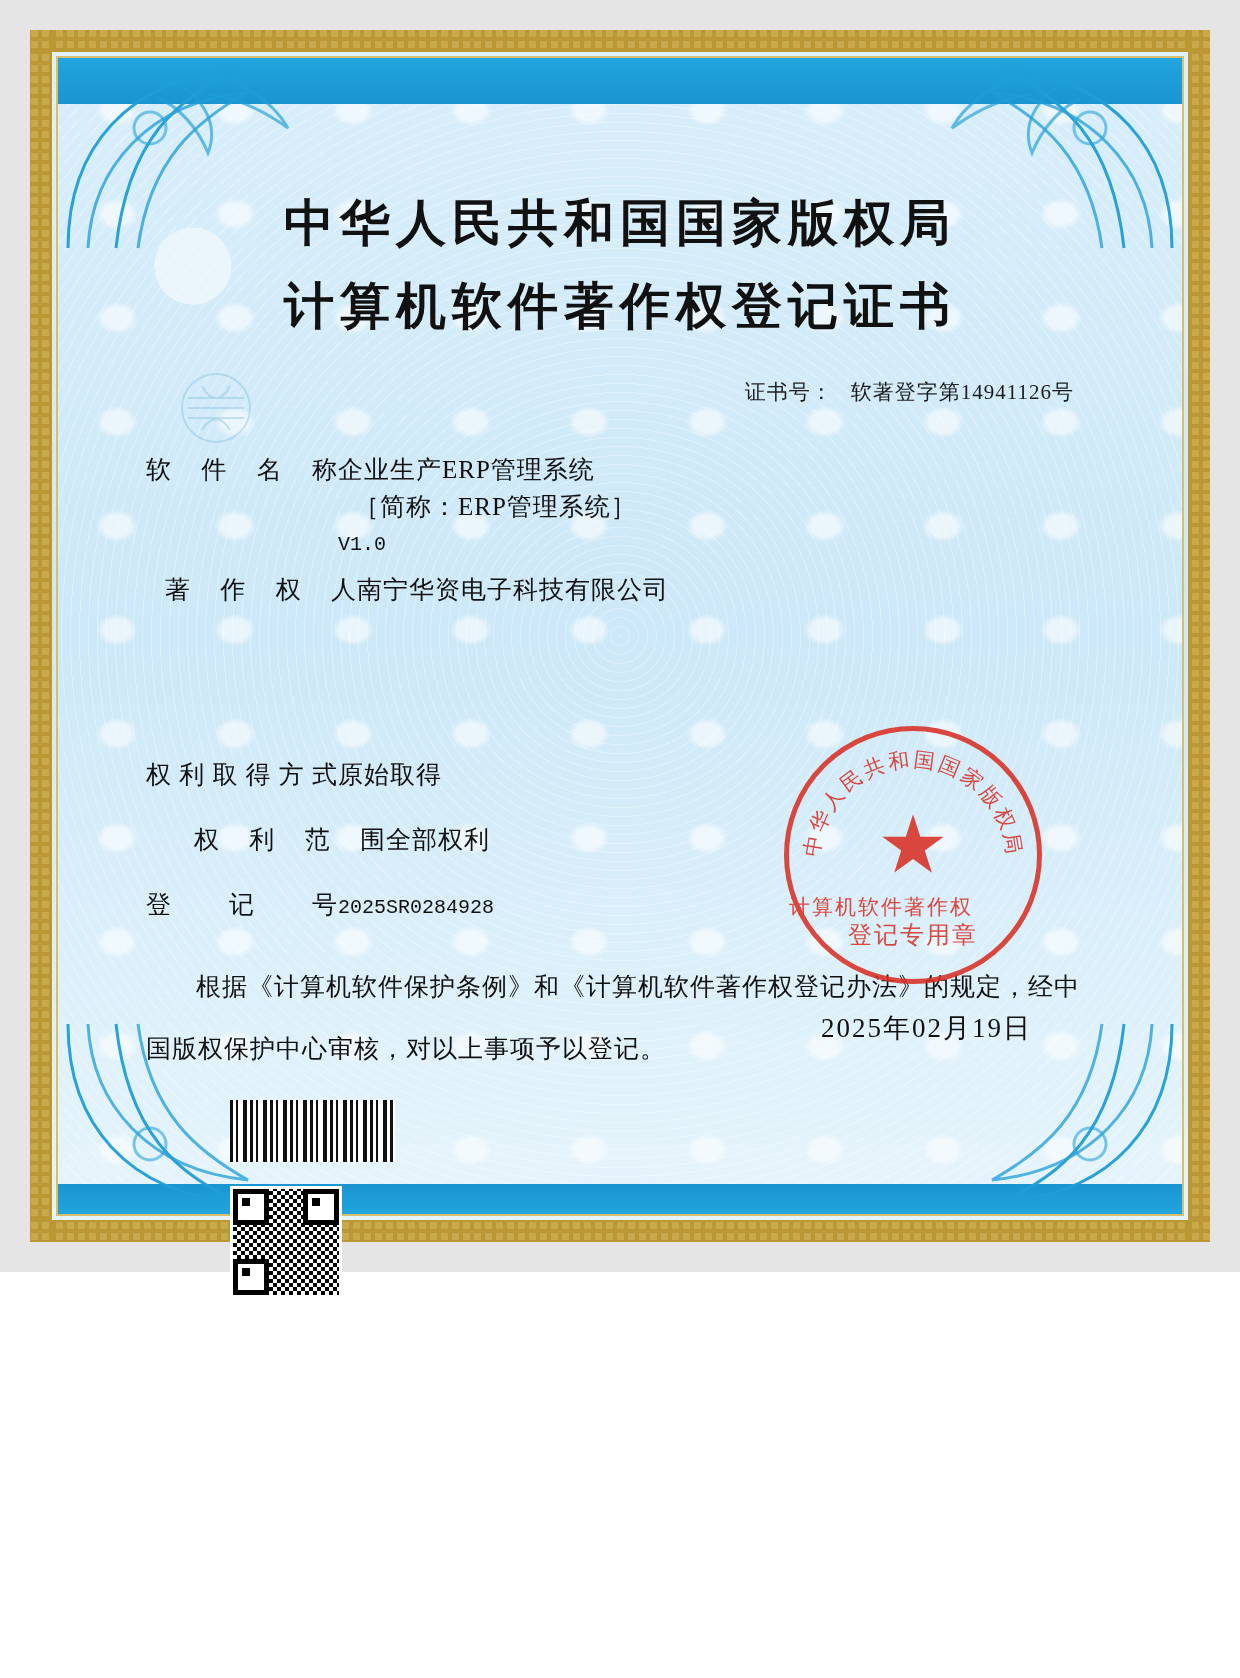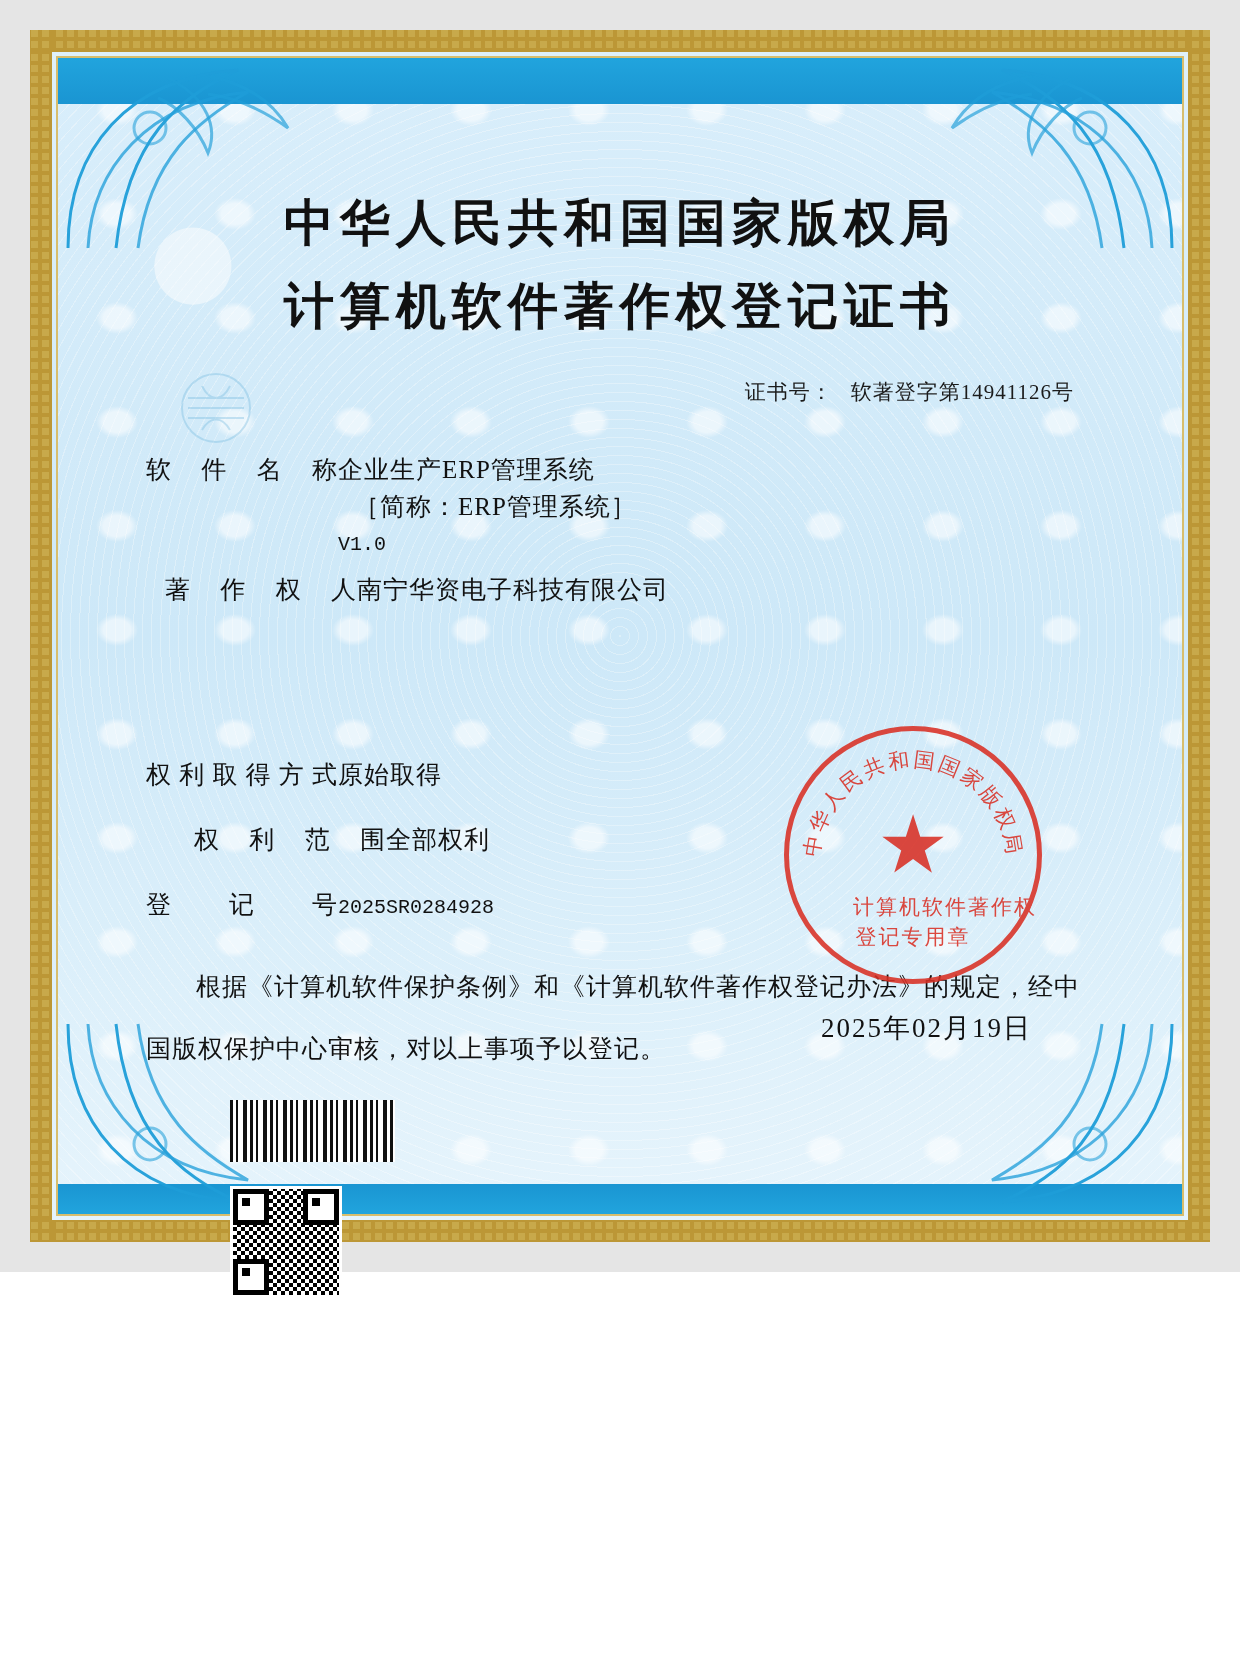--- a/index.html
+++ b/index.html
@@ -187,22 +187,22 @@
     position:absolute;right:140px;bottom:230px;
     width:248px;height:248px;border-radius:50%;
     border:5px solid #d93025;
     color:#d93025;
     opacity:.88;
   }
   .seal .star{
     position:absolute;left:50%;top:46%;transform:translate(-50%,-50%);
     font-size:70px;line-height:1;color:#d93025;
   }
-  .seal .l1{position:absolute;left:0;right:0;bottom:58px;text-align:right;font-size:21px;letter-spacing:2px;}
-  .seal .l2{position:absolute;left:0;right:0;bottom:28px;text-align:center;font-size:21px;letter-spacing:2px;}
+  .seal .l1{position:absolute;left:0;right:0;bottom:58px;text-align:left;font-size:21px;letter-spacing:2px;}
+  .seal .l2{position:absolute;left:0;right:0;bottom:28px;text-align:center;font-size:24px;letter-spacing:2px;}
   .seal-arc-svg{position:absolute;left:0;top:0;width:100%;height:100%;}
 
   .date{
     position:absolute;right:150px;bottom:168px;
     font-size:27px;color:#111;letter-spacing:2px;
   }
 </style>
 </head>
 <body>
 

